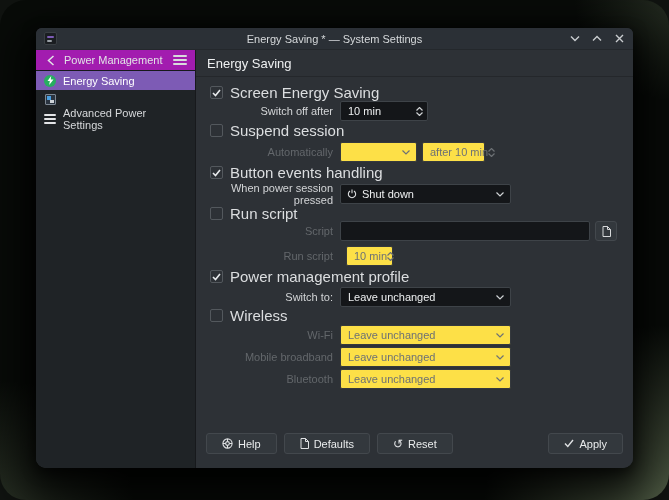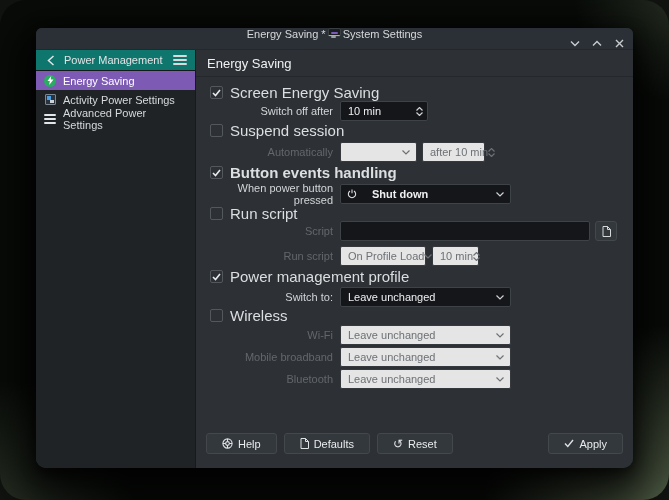--- a/index.html
+++ b/index.html
@@ -20,21 +20,20 @@
     border-radius:6px 6px 10px 10px;
     background:#2d3136;
     box-shadow:0 16px 42px 14px rgba(0,0,0,.78), 0 4px 14px rgba(0,0,0,.6);
   }
 
   
   .titlebar {
     height:22px; background:#2b3036; border-radius:6px 6px 0 0;
     display:flex; align-items:center; padding:0 8px; position:relative;
     border-bottom:1px solid #24282c;
-    flex-direction:column;
   }
   .titlebar-title {
     position:absolute; left:0; right:0; text-align:center;
     font-size:11px; color:#d6d9db; pointer-events:none;
   }
   .app-icon { width:13px; height:13px; border-radius:2px; background:#1a1d21;
     position:relative; border:1px solid #3a3f44; }
   .app-icon i { position:absolute; left:2px; height:2px; border-radius:1px; display:block; }
   .app-icon i.l1 { top:3px; width:7px; background:#7d5bb5; }
   .app-icon i.l2 { top:7px; width:5px; background:#9aa0a6; }
@@ -43,21 +42,21 @@
   .win-btn svg { display:block; }
 
   
   .main { display:flex; height:calc(100% - 22px); }
 
   .sidebar {
     width:160px; background:#1f2326; display:flex; flex-direction:column;
     border-right:1px solid #17191c; border-radius:0 0 0 10px;
   }
   .sidebar-header {
-    height:21px; background:#0f766e; display:flex; align-items:center;
+    height:21px; background:#a21caf; display:flex; align-items:center;
     padding:0 8px 0 9px; gap:7px; border-bottom:1px solid #17191c;
   }
   .sidebar-header .title { font-size:11px; color:#e2e4e6; flex:1; }
   .burger { width:14px; display:flex; flex-direction:column; gap:2px; }
   .burger i { height:2px; background:#d8dadc; border-radius:1px; }
 
   .side-item {
     height:19px; display:flex; align-items:center; gap:7px; padding:0 8px;
     font-size:11px; color:#d7d9db; cursor:default;
   }
@@ -84,21 +83,21 @@
   .ctl-row { height:20px; }
   .flabel { width:137px; text-align:right; font-size:11px; color:#d3d5d7; margin-right:7px; flex:0 0 137px; }
   .flabel.disabled { color:#63676b; }
 
   .cb { width:13px; height:13px; border:1px solid #53585d; border-radius:2px;
     background:#2d3136; display:flex; align-items:center; justify-content:center; }
   .cb svg { display:block; }
 
   .field { display:flex; align-items:center; height:20px; background:#141619;
     border:1px solid #3e4348; border-radius:2px; color:#eef0f1; font-size:11px; }
-  .field.disabled { background:#e5e5e5; border-color:#35393d; color:#6d7175;justify-content:space-between; }
+  .field.disabled { background:#fde047; border-color:#35393d; color:#6d7175;justify-content:space-between; }
   .field .val { padding-left:7px; white-space:nowrap; }
   .spin-arrows { margin-left:auto; padding-right:4px; display:flex; flex-direction:column; gap:1px; }
   .dd-arrow { margin-left:auto; padding-right:6px; display:flex; }
   .txt-input { height:20px; background:#141619; border:1px solid #3e4348; border-radius:2px;
     color:#eef0f1; font-size:11px; padding:0 6px; outline:none; }
   .browse-btn { width:22px; height:20px; margin-left:5px; background:#33383d;
     border:1px solid #43484d; border-radius:3px; display:flex; align-items:center; justify-content:center; }
 
   
   .footer { position:absolute; left:0; right:0; bottom:14px; padding:0 10px;
@@ -161,21 +160,20 @@
             <svg width="7" height="9" viewBox="0 0 7 9">
                 <polygon points="4.2,0 0.5,5 2.8,5 2.2,9 6.5,3.6 3.8,3.6" fill="#ffffff"></polygon>
               </svg>
           </span>
           <span>Energy Saving</span>
         </div>
         <div class="side-item">
           <span class="ico12">
               <span class="activities-ico"></span>
             </span>
-          <span>Activity Power Settings</span>
         </div>
         <div class="side-item">
           <span class="ico12">
               <span class="advanced-ico">
                 <i></i>
                 <i></i>
                 <i></i>
               </span>
             </span>
           <span>Advanced Power Settings</span>
@@ -230,38 +228,38 @@
                 <svg width="7" height="4" viewBox="0 0 7 4">
                     <polyline points="0.5,3.5 3.5,0.5 6.5,3.5" fill="none" stroke="#6d7175" stroke-width="1.2"></polyline>
                   </svg>
                 <svg width="7" height="4" viewBox="0 0 7 4">
                     <polyline points="0.5,0.5 3.5,3.5 6.5,0.5" fill="none" stroke="#6d7175" stroke-width="1.2"></polyline>
                   </svg>
               </span>
             </div>
           </div>
 
-          <div class="row cb-row" style="margin-bottom:5px;font-weight:bold;">
+          <div class="row cb-row" style="margin-bottom:5px;">
             <span class="cb">
               <svg width="9" height="8" viewBox="0 0 9 8">
                   <polyline points="1,4 3.5,6.5 8,1" fill="none" stroke="#e8eaec" stroke-width="1.6"></polyline>
                 </svg>
             </span>
             <span class="cb-label">Button events handling</span>
           </div>
           <div class="row ctl-row" style="margin-bottom:3px;">
-            <span class="flabel">When power button pressed</span>
+            <span class="flabel">When power session pressed</span>
             <div class="field" style="width:171px;">
               <span style="padding-left:6px; display:flex;">
                 <svg width="10" height="10" viewBox="0 0 12 12">
                     <path d="M3.6,2.4 A4.4,4.4 0 1 0 8.4,2.4" fill="none" stroke="#dfe1e3" stroke-width="1.3"></path>
                     <line x1="6" y1="0.5" x2="6" y2="5" stroke="#dfe1e3" stroke-width="1.3"></line>
                   </svg>
               </span>
-              <span class="val" style="padding-left:15px;font-weight:bold;">Shut down</span>
+              <span class="val" style="padding-left:5px;">Shut down</span>
               <span class="dd-arrow">
                 <svg width="8" height="5" viewBox="0 0 8 5">
                     <polyline points="0.5,0.5 4,4 7.5,0.5" fill="none" stroke="#cfd2d4" stroke-width="1.2"></polyline>
                   </svg>
               </span>
             </div>
           </div>
 
           <div class="row cb-row" style="margin-bottom:1px;">
             <span class="cb"></span>
@@ -272,28 +270,20 @@
             <input class="txt-input" style="width: 250px;" value="">
             <span class="browse-btn">
               <svg width="9" height="11" viewBox="0 0 9 11">
                   <path d="M1,0.5 H5.5 L8.5,3.5 V10.5 H1 Z" fill="none" stroke="#d6d8da" stroke-width="1"></path>
                   <polyline points="5.5,0.5 5.5,3.5 8.5,3.5" fill="none" stroke="#d6d8da" stroke-width="1"></polyline>
                 </svg>
             </span>
           </div>
           <div class="row ctl-row" style="margin-bottom:4px;">
             <span class="flabel disabled">Run script</span>
-            <div class="field disabled" style="width:86px;">
-              <span class="val">On Profile Load</span>
-              <span class="dd-arrow">
-                <svg width="8" height="5" viewBox="0 0 8 5">
-                    <polyline points="0.5,0.5 4,4 7.5,0.5" fill="none" stroke="#6d7175" stroke-width="1.2"></polyline>
-                  </svg>
-              </span>
-            </div>
             <div class="field disabled" style="width:47px; margin-left:6px;">
               <span class="val">10 min</span>
               <span class="spin-arrows">
                 <svg width="7" height="4" viewBox="0 0 7 4">
                     <polyline points="0.5,3.5 3.5,0.5 6.5,3.5" fill="none" stroke="#6d7175" stroke-width="1.2"></polyline>
                   </svg>
                 <svg width="7" height="4" viewBox="0 0 7 4">
                     <polyline points="0.5,0.5 3.5,3.5 6.5,0.5" fill="none" stroke="#6d7175" stroke-width="1.2"></polyline>
                   </svg>
               </span>

